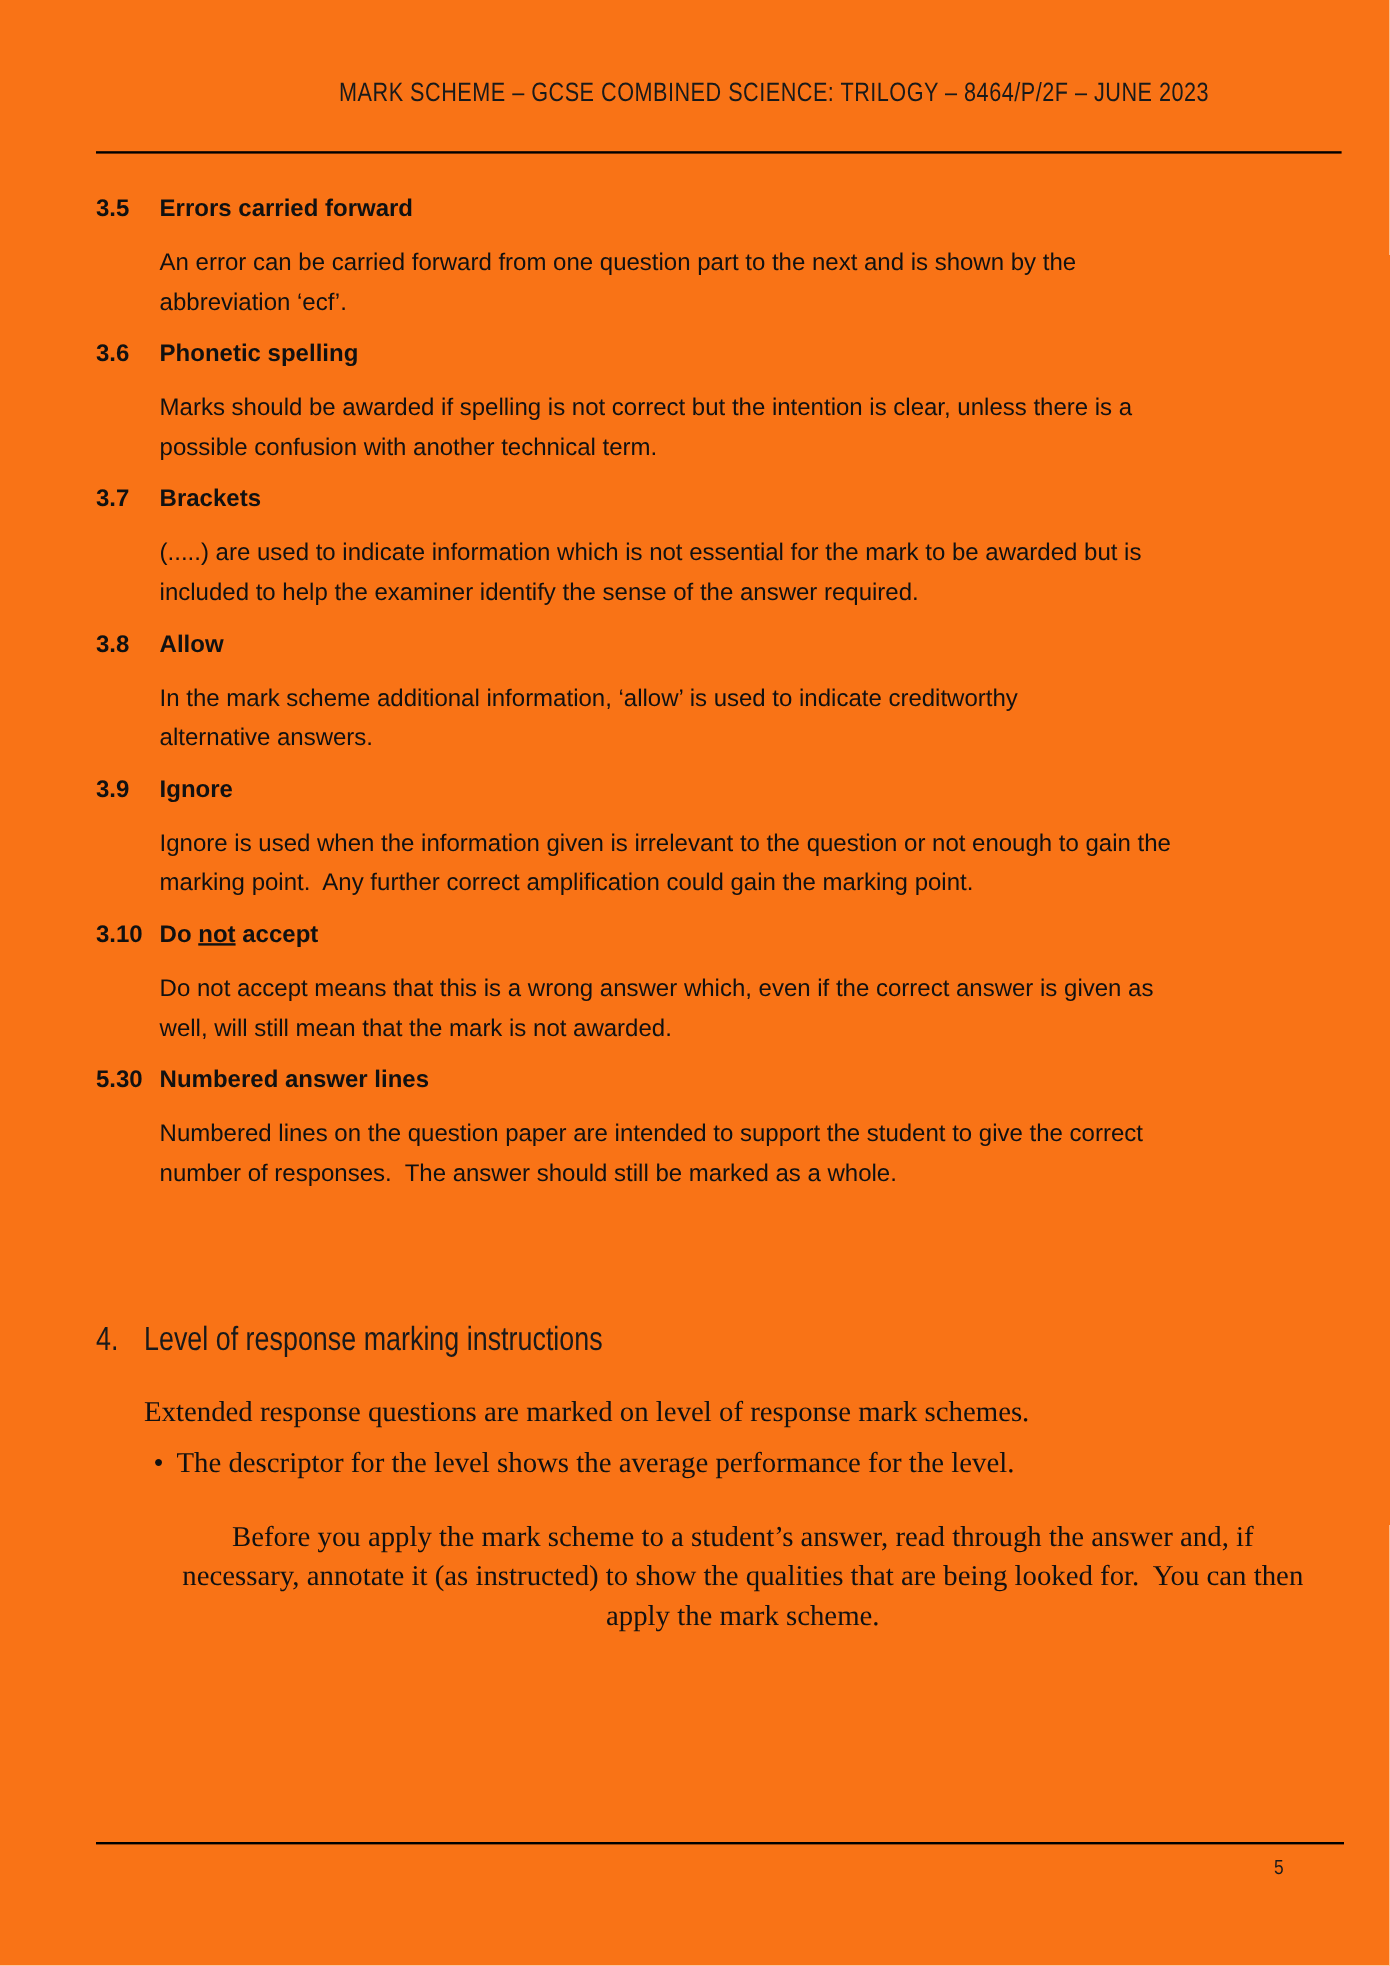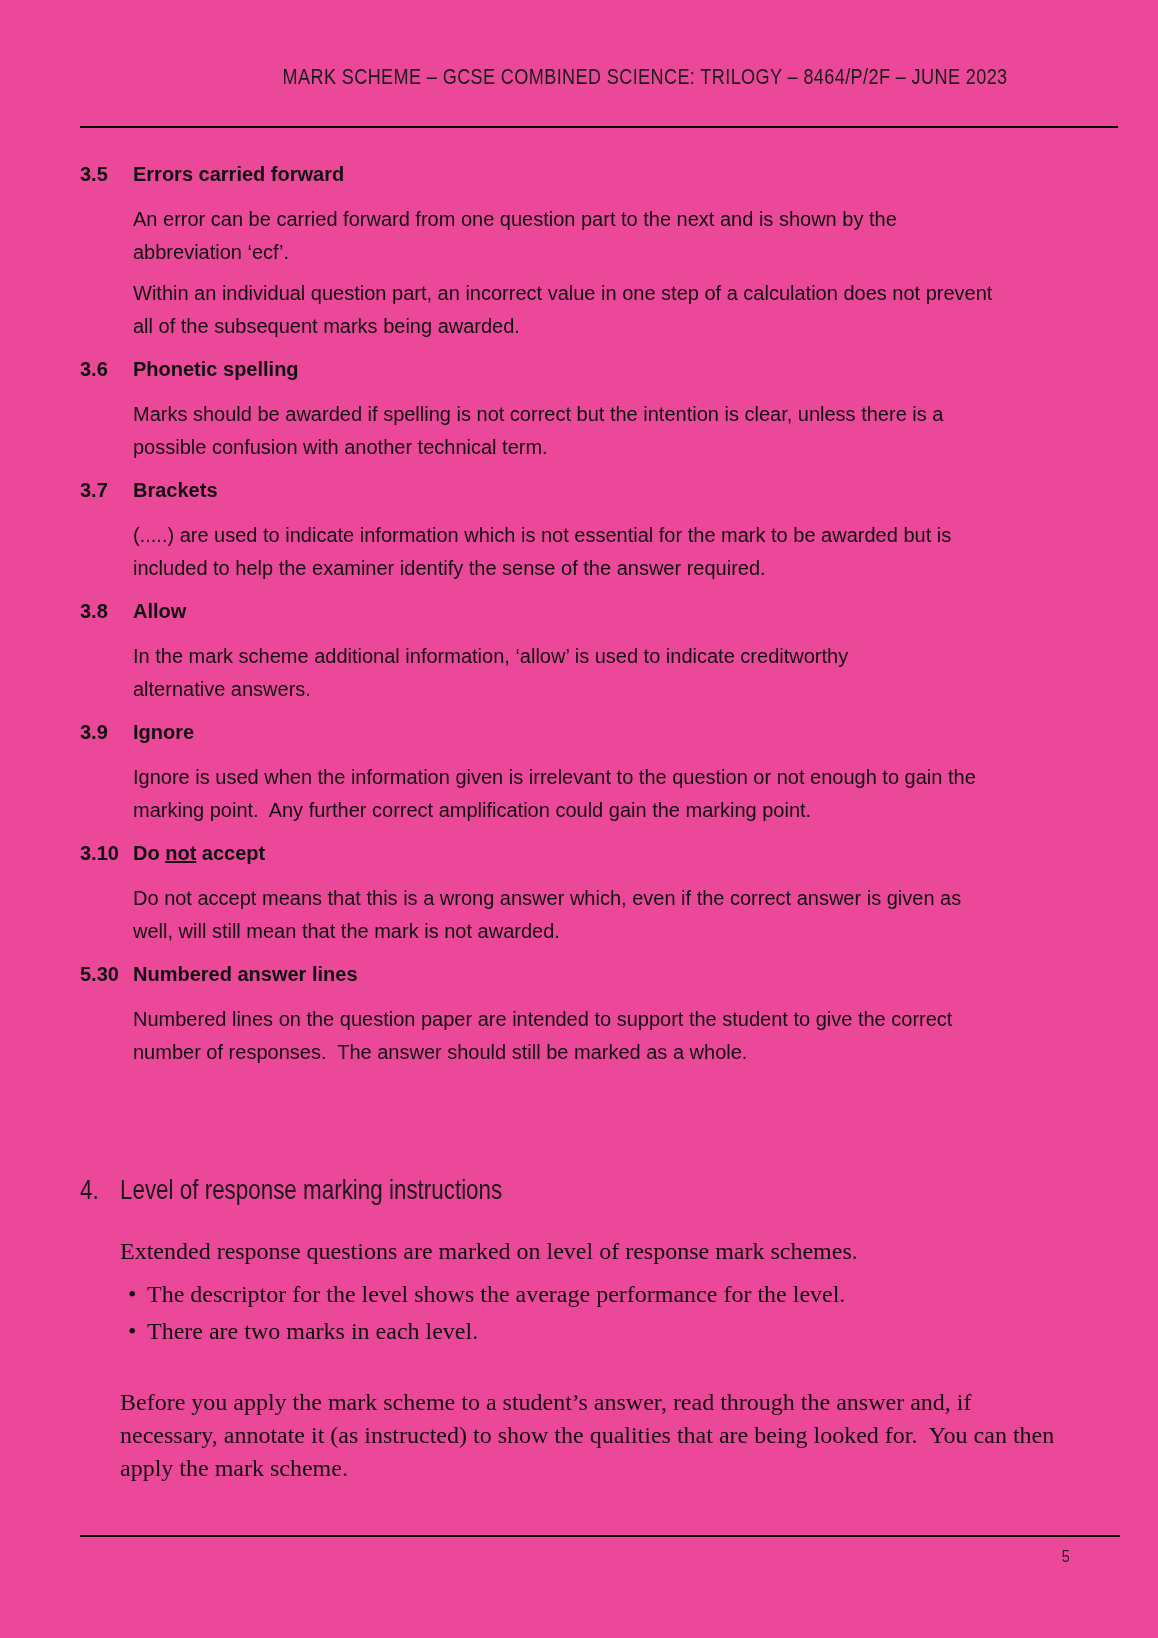--- a/index.html
+++ b/index.html
@@ -1,20 +1,20 @@
 <!DOCTYPE html>
 <html><head>
 <meta charset="utf-8">
 <style>
   html, body { margin: 0; padding: 0; background: #ffffff; }
   .page {
     position: relative;
     width: 1158px;
     height: 1638px;
-    background: #ec4899;
+    background: #f97316;
     color: #111;
     font-family: "Liberation Sans", "DejaVu Sans", sans-serif;
     overflow: hidden;
   }
   .content {
     position: absolute;
     left: 80px;
     right: 40px;
     top: 0;
   }
@@ -76,23 +76,24 @@
     line-height: 33px;
   }
   .level-bullets li + li { margin-top: 4px; }
   .level-bullets li::before {
     content: "\2022";
     position: absolute;
     left: 8px;
     top: 0;
   }
   .level-closing {
-    margin-top: 38px;
+    margin-top: 28px;
     line-height: 33px;
     white-space: pre-wrap;
+    text-align: center;
   }
   
   .footer-rule {
     position: absolute;
     left: 80px;
     right: 38px;
     top: 1535px;
     border: 0;
     border-top: 2px solid #000;
     margin: 0;
@@ -119,21 +120,20 @@
     </div>
     <hr class="header-rule">
 
     <div class="sections" id="sections">
         <div class="section">
           <div class="sec-heading">
             <span class="sec-num">3.5</span>
             <span class="sec-title">Errors carried forward</span>
           </div>
           <div class="sec-para">An error can be carried forward from one question part to the next and is shown by the<br>abbreviation ‘ecf’.</div>
-          <div class="sec-para">Within an individual question part, an incorrect value in one step of a calculation does not prevent<br>all of the subsequent marks being awarded.</div>
         </div>
         <div class="section">
           <div class="sec-heading">
             <span class="sec-num">3.6</span>
             <span class="sec-title">Phonetic spelling</span>
           </div>
           <div class="sec-para">Marks should be awarded if spelling is not correct but the intention is clear, <span class="seg-b ">unless</span> there is a<br>possible confusion with another technical term.</div>
         </div>
         <div class="section">
           <div class="sec-heading">
@@ -174,21 +174,20 @@
 
     <div class="level-heading">
       <span class="level-num">4.</span>
       <span class="level-title">Level of response marking instructions</span>
     </div>
 
     <div class="level-body">
       <div class="level-intro">Extended response questions are marked on level of response mark schemes.</div>
       <ul class="level-bullets" id="level-bullets">
           <li>The descriptor for the level shows the average performance for the level.</li>
-          <li>There are two marks in each level.</li>
         </ul>
       <div class="level-closing" id="level-closing">Before you apply the mark scheme to a student’s answer, read through the answer and, if
 necessary, annotate it (as instructed) to show the qualities that are being looked for.  You can then
 apply the mark scheme.</div>
     </div>
 
   </div>
 
   <hr class="footer-rule">
   <span class="page-number">5</span>

